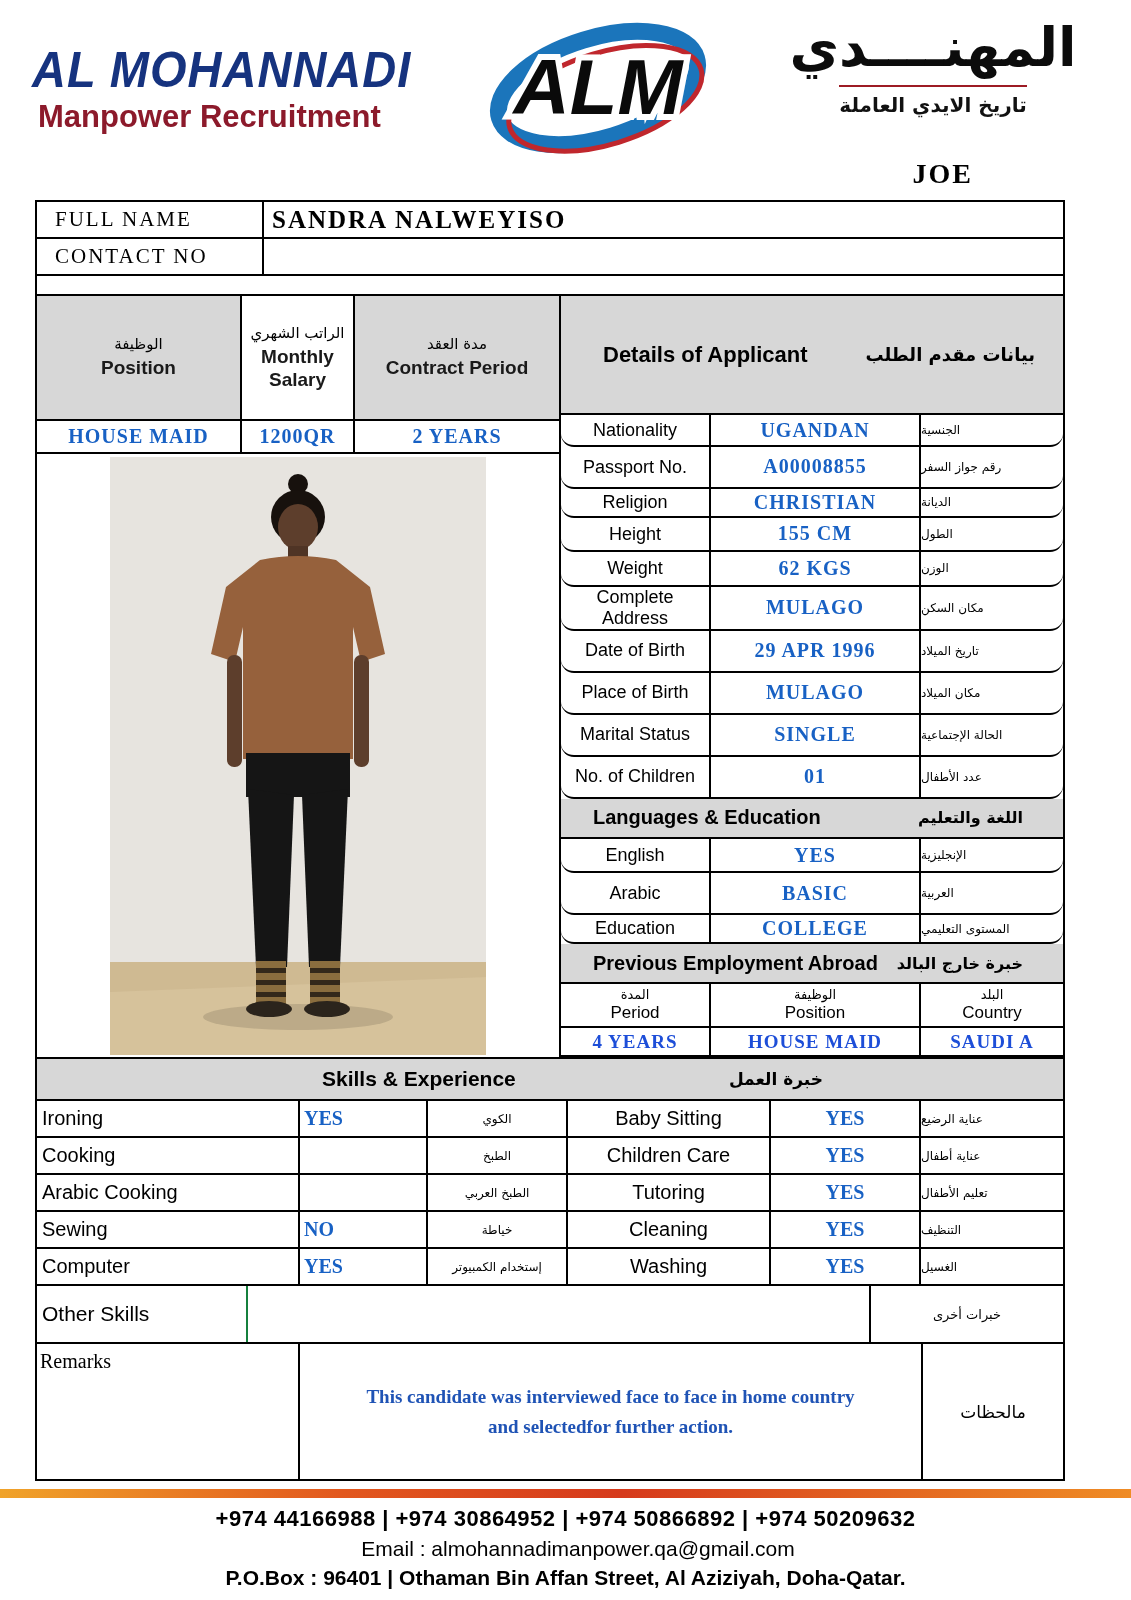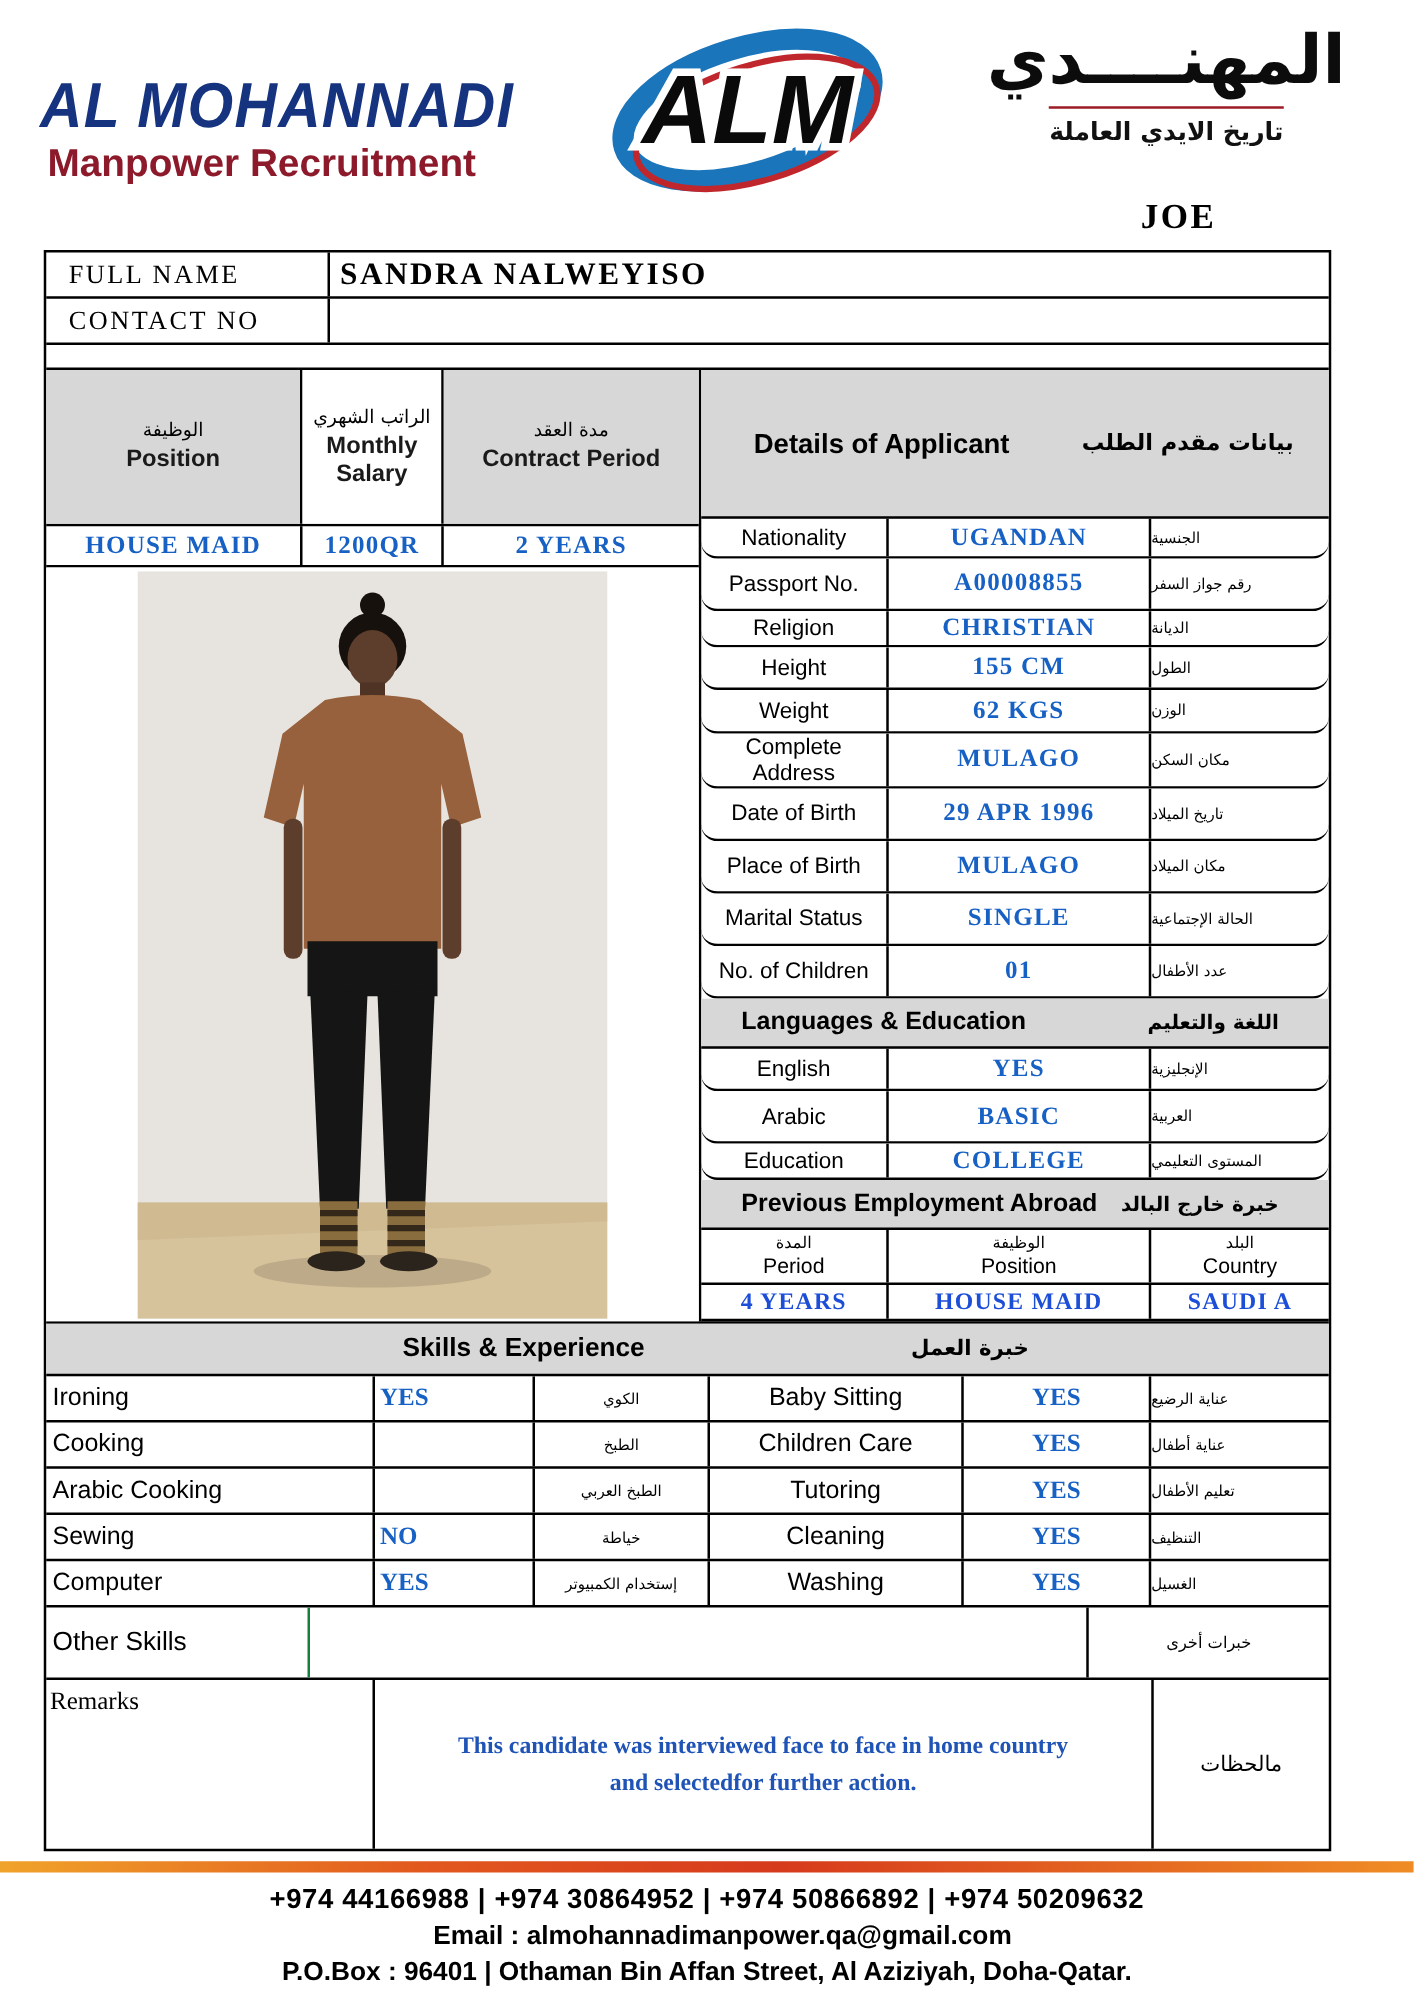--- a/index.html
+++ b/index.html
@@ -3,21 +3,21 @@
 <meta charset="utf-8">
 <style>
   * { margin:0; padding:0; box-sizing:border-box; }
   body { background:#fff; font-family:"Liberation Sans", sans-serif; }
   .page { position:relative; width:1131px; height:1600px; background:#ffffff; overflow:hidden; margin:0 auto; }
 
   .ar { font-family:"DejaVu Sans", sans-serif; direction:rtl; }
 
   
   .hdr { position:absolute; top:0; left:0; width:1131px; height:200px; }
-  .brand-left { position:absolute; left:32px; top:56px; }
+  .brand-left { position:absolute; left:32px; top:42px; }
   .brand-name { font-style:italic; font-weight:bold; font-size:47px; color:#16337f; letter-spacing:1px; transform:scaleY(1.08); }
   .brand-sub { font-weight:bold; font-size:31px; color:#8c1a2b; margin-top:2px; margin-left:6px; }
   .logo-wrap { position:absolute; left:478px; top:8px; }
   .brand-right { position:absolute; right:18px; top:18px; width:360px; text-align:center; }
   .arabic-big { font-family:"DejaVu Sans", sans-serif; direction:rtl; font-weight:bold; font-size:54px; color:#0c0c0c; line-height:1.1; }
   .arabic-sub { font-family:"DejaVu Sans", sans-serif; direction:rtl; font-weight:bold; font-size:20px; color:#111; margin-top:8px; border-top:2px solid #9d1b24; display:inline-block; padding-top:6px; }
   .agent { position:absolute; right:158px; top:158px; font-family:"Liberation Serif", serif; font-weight:bold; font-size:28px; letter-spacing:2px; color:#000; }
 
   
   .sheet { position:absolute; left:35px; top:200px; width:1030px; height:1281px; border:2px solid #000; display:flex; flex-direction:column; background:#fff; }
@@ -94,21 +94,21 @@
 
   .remarks-row { display:flex; flex:1; }
   .rm-label { width:263px; border-right:2px solid #000; padding:6px 0 0 3px; font-family:"Liberation Serif", serif; font-size:20px; }
   .rm-text { width:623px; border-right:2px solid #000; display:flex; align-items:center; justify-content:center; text-align:center; padding:0 56px; font-family:"Liberation Serif", serif; font-weight:bold; font-size:19px; color:#1f53b5; line-height:1.55; }
   .rm-ar { flex:1; display:flex; align-items:center; justify-content:center; font-size:17px; }
 
   
   .footer { position:absolute; left:0; top:1489px; width:1131px; text-align:center; }
   .footer-bar { height:9px; background:linear-gradient(90deg, #f0a32a 0%, #e2581e 30%, #d63a1c 55%, #ef8c25 100%); }
   .f-line1 { margin-top:8px; font-weight:bold; font-size:22px; letter-spacing:0.5px; }
-  .f-line2 { margin-top:5px; font-weight:bold; font-size:21px;padding-left:25px; }
+  .f-line2 { margin-top:5px; font-weight:normal; font-size:21px;padding-left:25px; }
   .f-line3 { margin-top:5px; font-weight:bold; font-size:21px; }
 </style>
 </head>
 <body>
 
 <div class="page">
 
   <div class="hdr">
     <div class="brand-left">
       <div class="brand-name">AL MOHANNADI</div>

